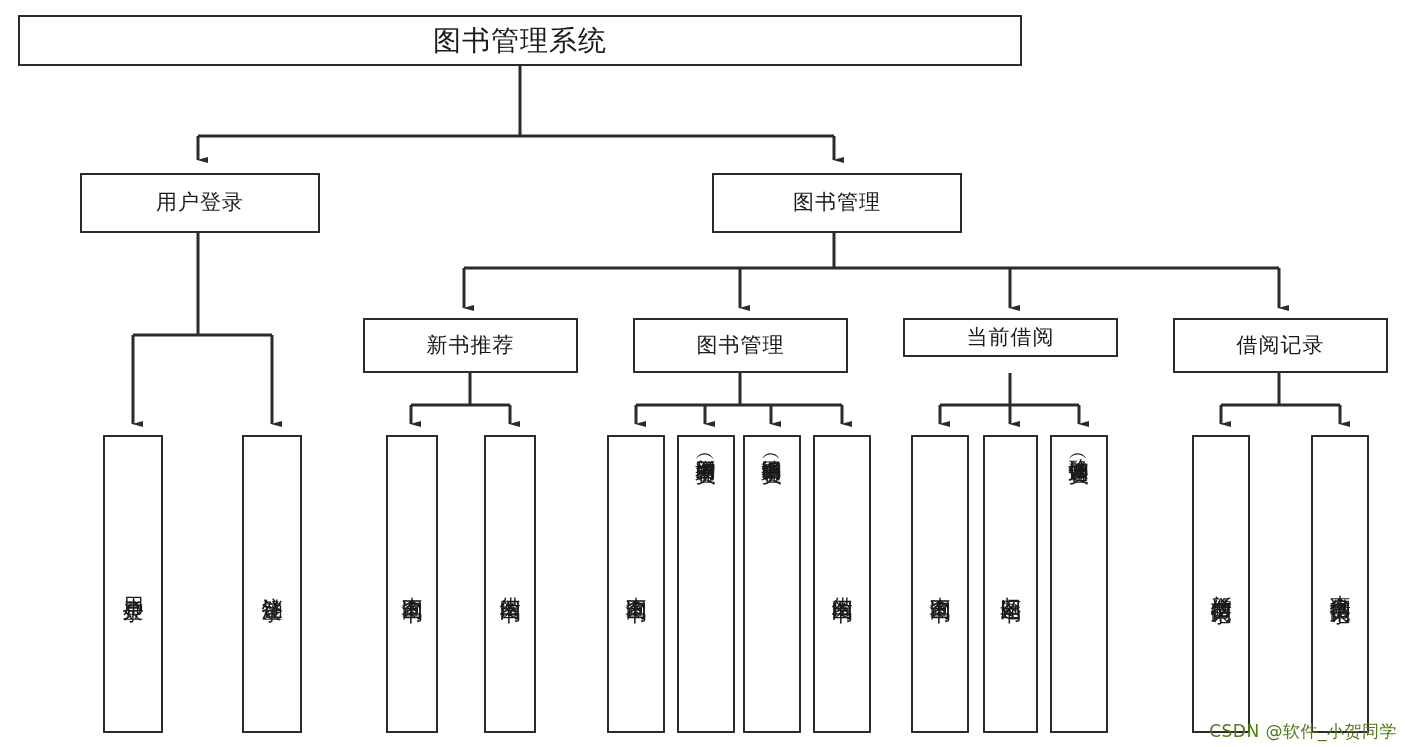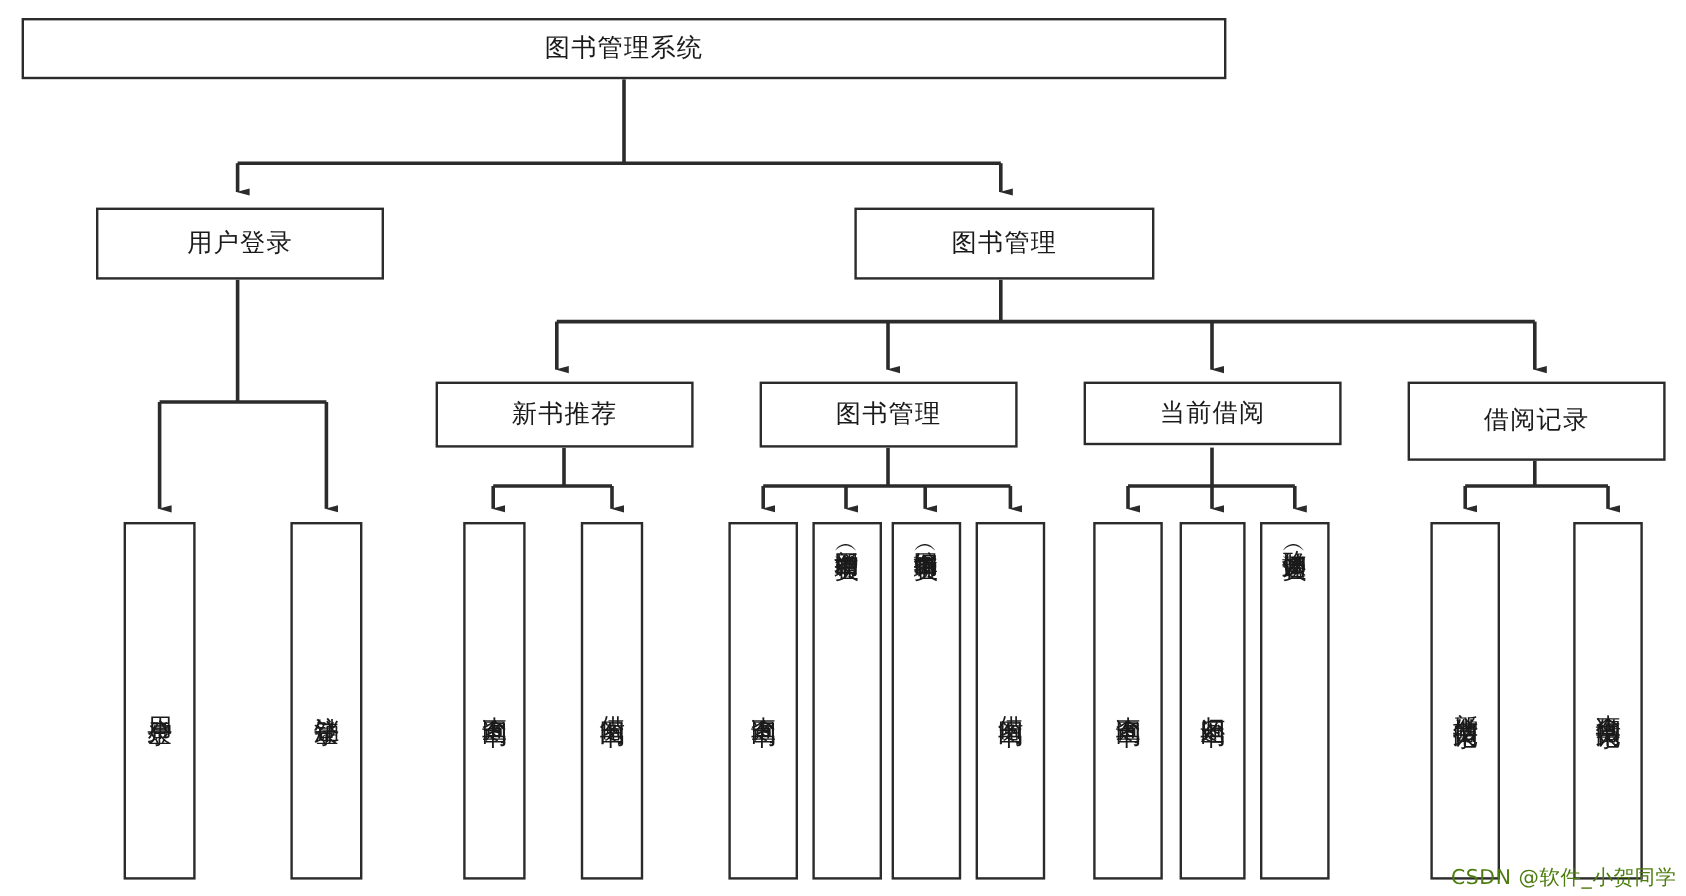--- a/index.html
+++ b/index.html
@@ -37,21 +37,21 @@
     color: #1a1a1a;
     z-index: 2;
   }
   .node.h {
     font-size: 21px;
     letter-spacing: 1px;
     line-height: 1.2;
     text-align: center;
   }
   .node.root {
-    font-size: 21px;
+    font-size: 28px;
   }
   .node.v {
     align-items: center;
     justify-content: center;
     padding: 6px 2px;
   }
   .vtext {
     writing-mode: vertical-rl;
     text-orientation: upright;
     -webkit-writing-mode: vertical-rl;
@@ -146,24 +146,24 @@
   <div class="node h" style="left:712px; top:173px; width:250px; height:60px;">
     <span>图书管理</span>
   </div>
 
   <div class="node h" style="left:363px; top:318px; width:215px; height:55px;">
     <span>新书推荐</span>
   </div>
   <div class="node h" style="left:633px; top:318px; width:215px; height:55px;">
     <span>图书管理</span>
   </div>
-  <div class="node h" style="left:903px; top:318px; width:215px; height:53px;font-family:Liberation Serif, serif;">
+  <div class="node h" style="left:903px; top:318px; width:215px; height:39px;font-family:Liberation Serif, serif;">
     <span>当前借阅</span>
   </div>
-  <div class="node h" style="left:1173px; top:318px; width:215px; height:66px;">
+  <div class="node h" style="left:1173px; top:318px; width:215px; height:55px;">
     <span>借阅记录</span>
   </div>
 
   <div class="node v" style="left:103px; top:435px; width:60px; height:298px;">
     <span class="vtext">用户登录</span>
   </div>
   <div class="node v" style="left:242px; top:435px; width:60px; height:298px;">
     <span class="vtext">注销登录</span>
   </div>
 

